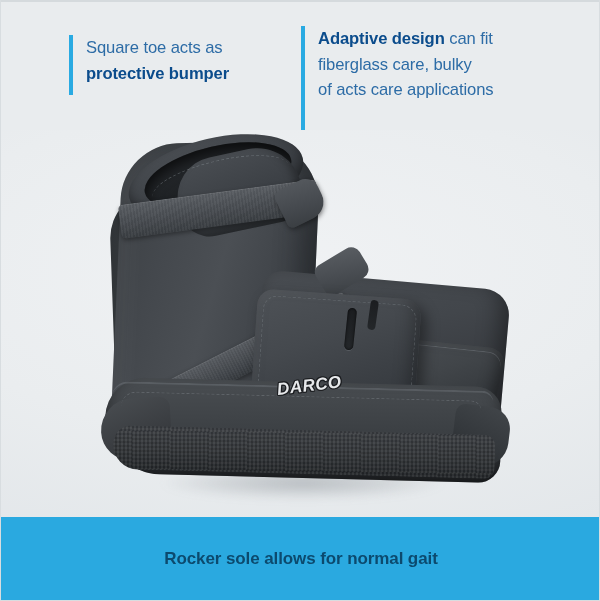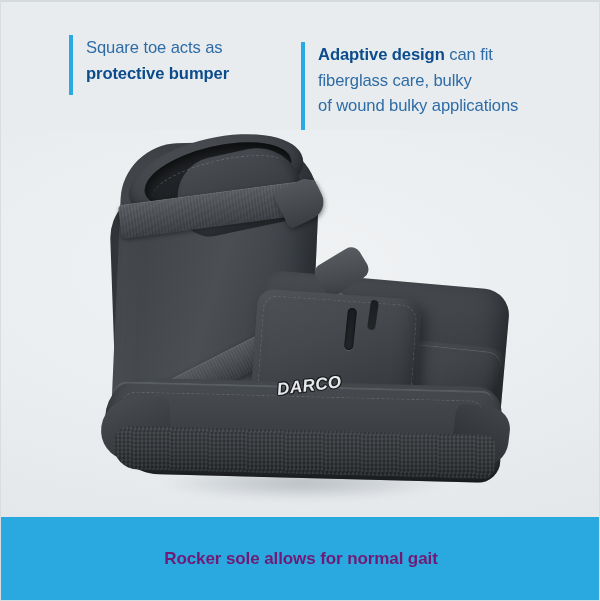--- a/index.html
+++ b/index.html
@@ -69,21 +69,21 @@
 
   #callout-left {
     left: 44px;
     top: 35px;
   }
   #callout-left .accent-bar { height: 60px; }
   #callout-left .lines { font-size: 16.6px; line-height: 26px; }
 
   #callout-right {
     left: 276px;
-    top: 42px;
+    top: 26px;
   }
   #callout-right .accent-bar { height: 106px; }
   #callout-right .lines { font-size: 16.6px; line-height: 25.6px; }
 
   
   .photo {
     position: absolute;
     left: 0;
     top: 130px;
     width: 600px;
@@ -437,21 +437,21 @@
     left: 0;
     top: 517px;
     width: 600px;
     height: 84px;
     background: #2aa9e0;
     display: flex;
     align-items: center;
     justify-content: center;
   }
   .banner-text {
-    color: #701a75;
+    color: #0c4a6e;
     font-size: 17px;
     font-weight: bold;
     letter-spacing: -0.1px;
   }
 </style>
 </head>
 <body>
 
 <div class="panel">
 
@@ -465,21 +465,21 @@
         <div><span>Square toe acts as</span></div>
         <div><span class="strong">protective bumper</span></div>
       </div>
     </div>
 
     <div class="callout" id="callout-right">
       <div class="accent-bar"></div>
       <div class="lines">
         <div><span class="strong">Adaptive design</span><span> can fit</span></div>
         <div><span>fiberglass care, bulky</span></div>
-        <div><span>of wound bulky applications</span></div>
+        <div><span>of acts care applications</span></div>
       </div>
     </div>
 
   </div>
 
   <div class="photo">
     <div class="backdrop"></div>
 
     <div class="shoe">
       <div class="shadow"></div>

